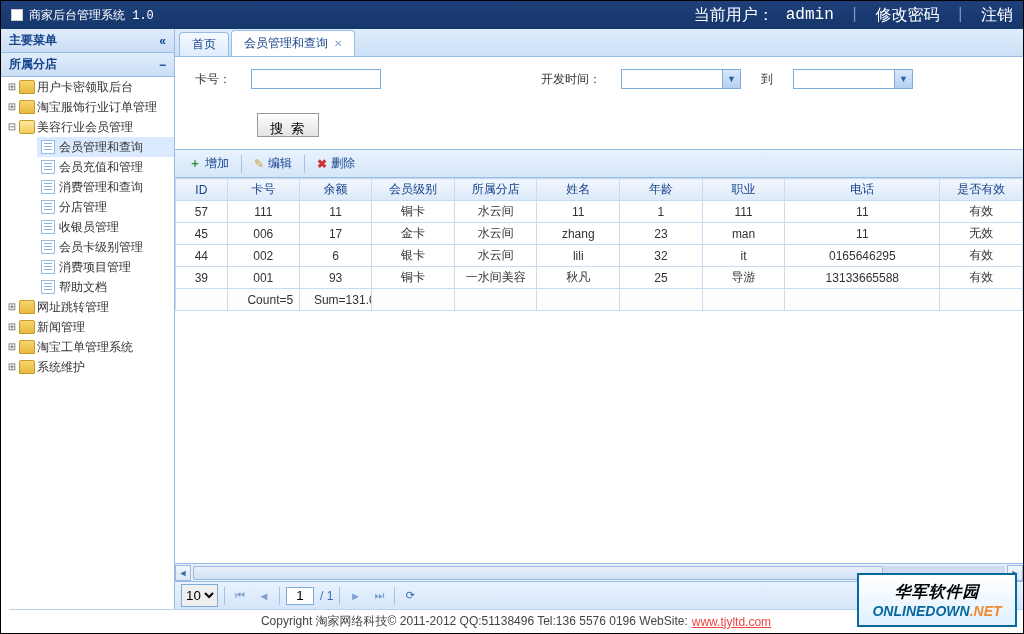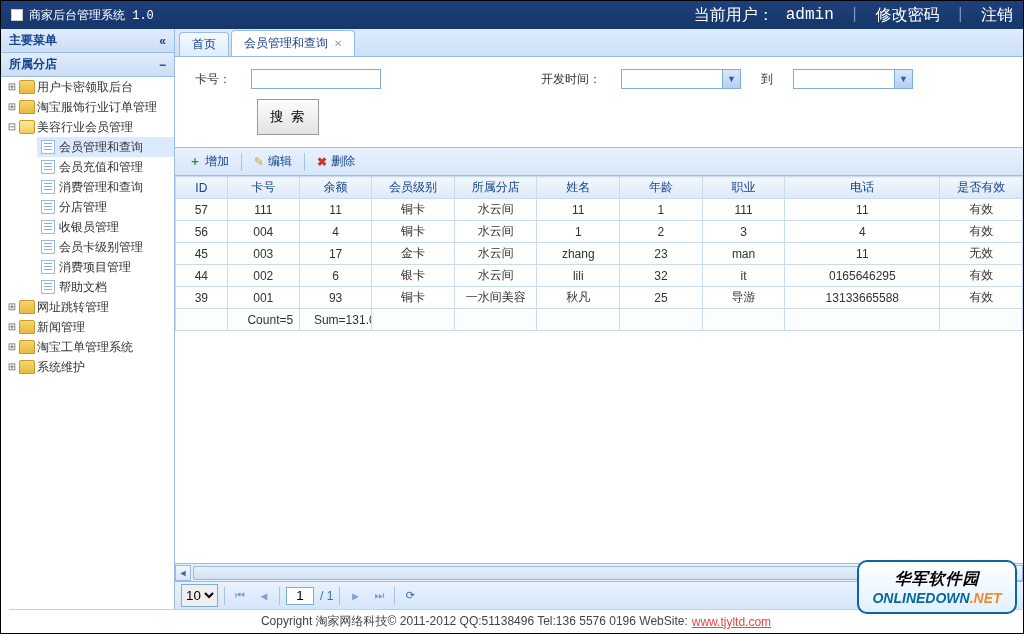--- a/index.html
+++ b/index.html
@@ -41,21 +41,21 @@
 .tab.active { background: #fff; height: 26px; }
 .tab .close-icon { color: #8aa3cc; font-size: 10px; cursor: pointer; }
 
 
 .search-form { padding: 12px 20px; border-bottom: 1px solid #99bbe8; display: flex; align-items: center; flex-wrap: wrap; gap: 10px 20px; background: #fff; }
 .search-form label { color: #333; font-family: Liberation Serif, serif; }
 .search-form input[type=text] { height: 20px; border: 1px solid #7eadd9; padding: 0 4px; width: 130px; }
 .search-form .combo { height: 20px; border: 1px solid #7eadd9; width: 120px; display: inline-flex; }
 .search-form .combo .val { flex: 1; }
 .search-form .combo .arrow { width: 18px; background: linear-gradient(#d9e8fb,#b5cff0); border-left: 1px solid #7eadd9; display: flex; align-items: center; justify-content: center; color: #2b5fa4; font-size: 9px; cursor: pointer; }
-.search-form .btn { height: 36px; padding: 6px 12px; border: 1px solid #999; background: linear-gradient(#fdfdfd,#e3e3e3); cursor: pointer; letter-spacing: 2px; }
+.search-form .btn { height: 24px; padding: 6px 12px; border: 1px solid #999; background: linear-gradient(#fdfdfd,#e3e3e3); cursor: pointer; letter-spacing: 2px; margin-top: 14px; }
 .form-row2 { width: 100%; padding-left: 62px; }
 
 
 .toolbar { height: 28px; background: linear-gradient(#e9f2fd,#d5e6fa); border-bottom: 1px solid #99bbe8; display: flex; align-items: center; padding: 0 6px; }
 .toolbar .tbtn { display: flex; align-items: center; gap: 4px; padding: 2px 8px; cursor: pointer; color: #15428b; }
 .toolbar .tsep { width: 1px; height: 18px; background: #a8c2e4; margin: 0 4px; }
 .i-add { color: #2e8b2e; font-weight: bold; }
 .i-edit { color: #d29e2e; }
 .i-del { color: #c33; font-weight: bold; }
 
@@ -81,21 +81,21 @@
 .paging input { width: 28px; height: 18px; text-align: center; border: 1px solid #7eadd9; }
 .paging .psep { width: 1px; height: 18px; background: #a8c2e4; }
 .paging .spacer { flex: 1; }
 .refresh-icon { color: #2e8b2e; font-size: 13px; }
 
 
 .footer { height: 24px; background: #fff; border-top: 1px solid #bcd3ef; display: flex; align-items: center; justify-content: center; font-size: 12px; color: #444; gap: 4px; margin-left: 8px; }
 .footer a { color: #ef4444; text-decoration: underline; cursor: pointer; }
 
 
-.watermark { position: absolute; right: 6px; bottom: 19px; width: 160px; height: 54px; border: 2px solid #06689e; border-radius: 10px; background: linear-gradient(#ffffff,#e1f1ff); display: flex; flex-direction: column; align-items: center; justify-content: center; font-weight: bold; }
+.watermark { position: absolute; right: 6px; bottom: 6px; width: 160px; height: 54px; border: 2px solid #06689e; border-radius: 0; background: linear-gradient(#ffffff,#e1f1ff); display: flex; flex-direction: column; align-items: center; justify-content: center; font-weight: bold; }
 .watermark .l1 { font-size: 16px; color: #000; font-style: italic; letter-spacing: 1px; }
 .watermark .l2 { font-size: 14px; color: #06689e; font-style: italic; }
 .watermark .dot { color: #f08a2a; }
 .app { position: relative; }
 </style>
 </head>
 <body>
 
 <div class="app">
 
@@ -314,34 +314,22 @@
                   <td>11</td>
                   <td>铜卡</td>
                   <td>水云间</td>
                   <td>11</td>
                   <td>1</td>
                   <td>111</td>
                   <td>11</td>
                   <td>有效</td>
                 </tr>
                 <tr class="data">
-                  <td>56</td>
-                  <td>004</td>
-                  <td>4</td>
-                  <td>铜卡</td>
-                  <td>水云间</td>
-                  <td>1</td>
-                  <td>2</td>
-                  <td>3</td>
-                  <td>4</td>
-                  <td>有效</td>
-                </tr>
-                <tr class="data">
                   <td>45</td>
-                  <td>003</td>
+                  <td>006</td>
                   <td>17</td>
                   <td>金卡</td>
                   <td>水云间</td>
                   <td>zhang</td>
                   <td>23</td>
                   <td>man</td>
                   <td>11</td>
                   <td>无效</td>
                 </tr>
                 <tr class="data">

